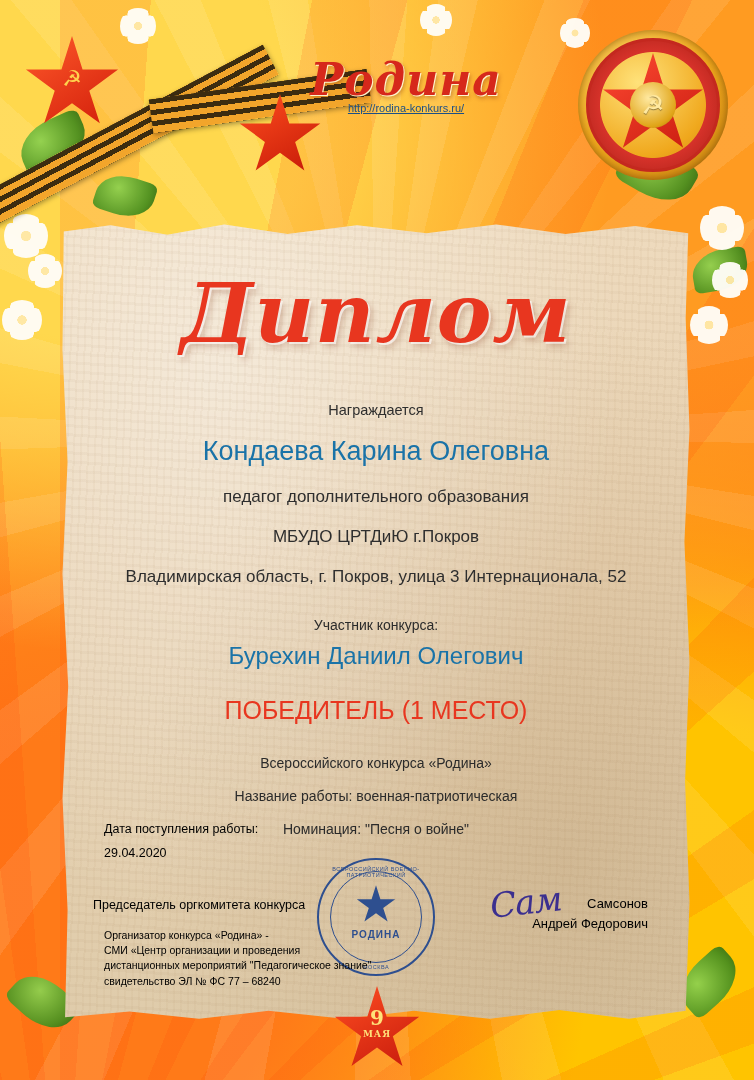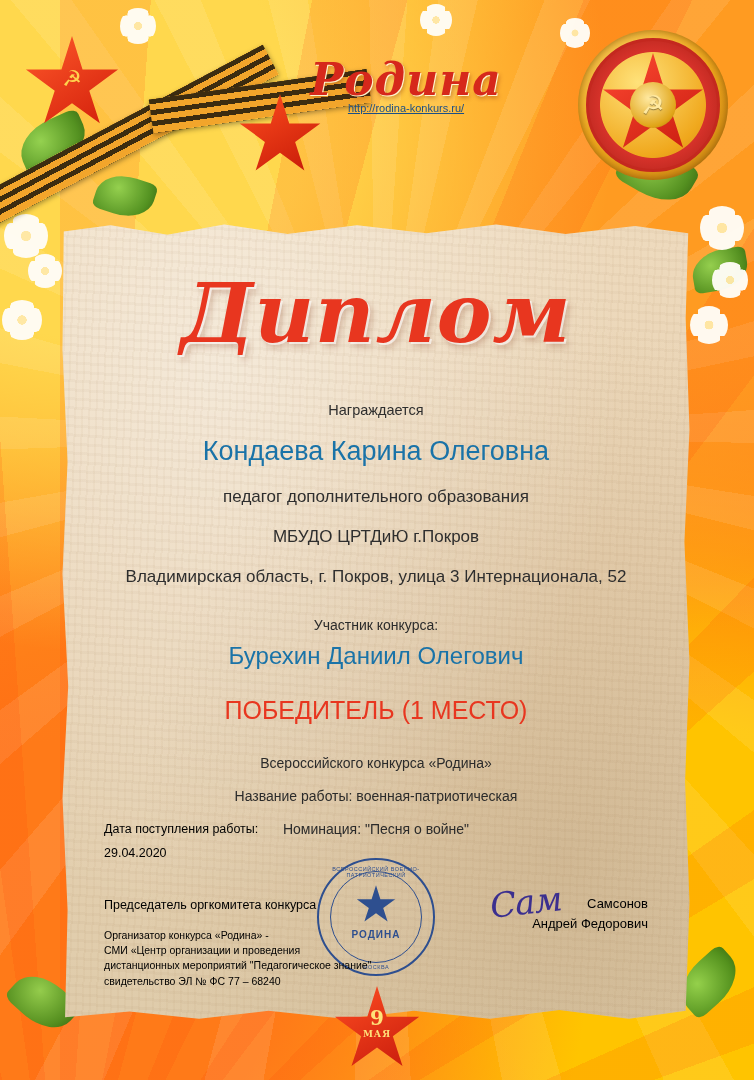--- a/index.html
+++ b/index.html
@@ -338,21 +338,21 @@
     position: absolute;
     right: 44px;
     top: 672px;
     text-align: right;
     font-size: 13px;
     line-height: 1.5;
   }
 
   .chair-label {
     position: absolute;
-    left: 44px;
+    left: 33px;
     top: 676px;
     font-size: 12.5px;
     text-align: left;
   }
   .footnote {
     position: absolute;
     left: 44px;
     top: 706px;
     font-size: 10.5px;
     line-height: 1.45;

